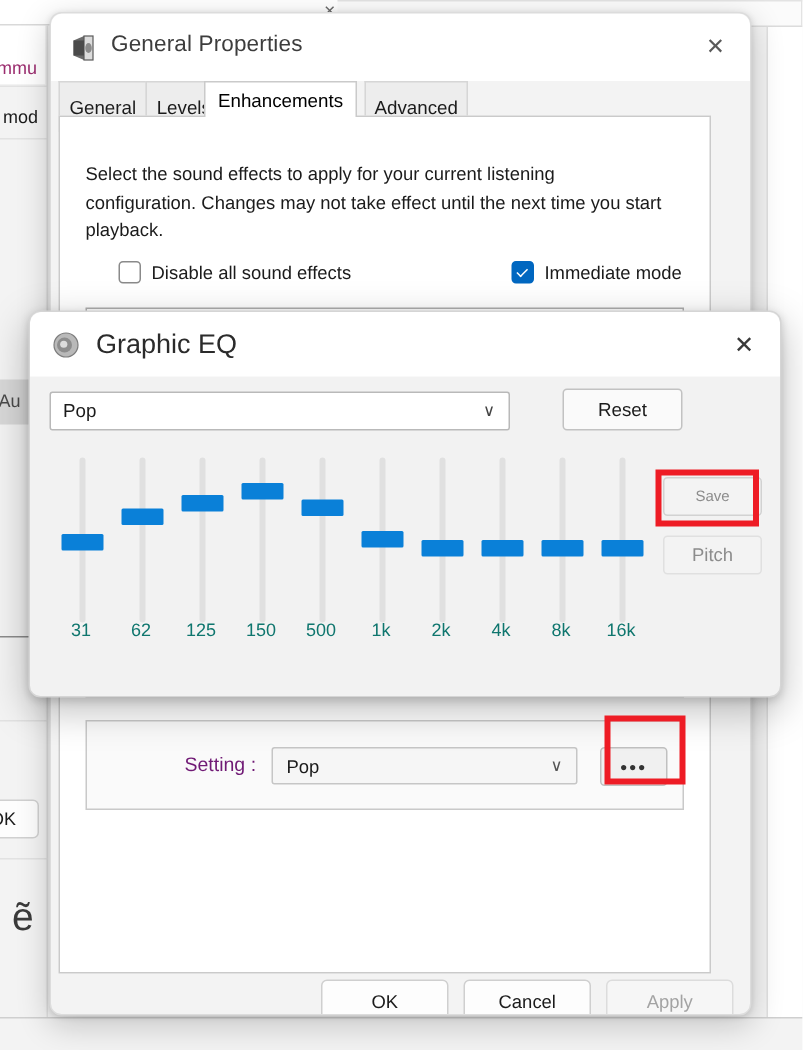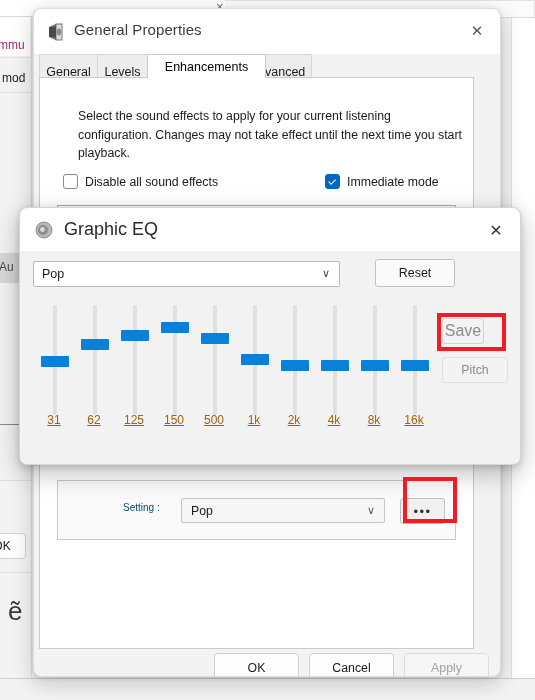--- a/index.html
+++ b/index.html
@@ -82,23 +82,23 @@
     border-color:#cacaca; height:24px;
   }
 
   
   #tabpanel {
     position:absolute; left:5px; top:68px; width:435px; height:572px;
     background:#ffffff; border:1px solid #cacaca;
   }
   #desc-text {
     position:absolute; left:17px; top:29px; width:390px;
-    font-size:12.3px; color:#1b1b1b; line-height:18.5px;margin-left:21px;
-  }
-  .cb-row { position:absolute; display:flex; align-items:center; cursor:pointer; }
+    font-size:12.3px; color:#1b1b1b; line-height:18.5px;
+  }
+  .cb-row { position:absolute; display:flex; align-items:center; cursor:pointer;margin-left:16px; }
   .cb-box {
     width:15px; height:15px; border:1px solid #8a8a8a;
     background:#fff; border-radius:3px; flex:none;
   }
   .cb-box.checked {
     background:#0067c0; border-color:#0067c0;
     display:flex; align-items:center; justify-content:center;
   }
   .cb-box.checked::after {
     content:""; width:6px; height:3px;
@@ -113,21 +113,21 @@
     background:#ffffff; border:1px solid #b0b0b0;
   }
   #effects-item-0 { position:absolute; left:7px; top:5px; display:flex; align-items:center; }
 
   
   #setting-group {
     position:absolute; left:17px; top:402px; width:399px; height:60px;
     border:1px solid #c9c9c9; background:#fafafa;
   }
   #setting-label {
-    position:absolute; left:65px; top:21px; font-size:10px; color:#0c4a6e;
+    position:absolute; left:65px; top:21px; font-size:13px; color:#701a75;
   }
   #setting-combo {
     position:absolute; left:123px; top:17px; width:204px; height:25px;
     background:#f6f6f6; border:1px solid #c6c6c6; border-radius:2px;
     display:flex; align-items:center;
   }
   #setting-combo-value { margin-left:9px; font-size:12.3px; color:#1b1b1b; }
   #setting-combo-chev {
     position:absolute; right:9px; top:5px; color:#555; font-size:11px;
   }
@@ -188,28 +188,28 @@
   .eq-track {
     position:absolute; left:19px; top:97px; width:4px; height:110px;
     background:#e0e0e0; border-radius:2px;
   }
   .eq-thumb {
     position:absolute; left:7px; width:28px; height:11px;
     background:#0a80d8; border-radius:1px; cursor:pointer;
   }
   .eq-freq {
     position:absolute; top:205px; left:0; width:40px;
-    text-align:center; font-size:12px; color:#a16207;text-decoration:underline;
+    text-align:center; font-size:12px; color:#0f766e;
   }
 
   #eq-save-btn {
-    position:absolute; left:441px; top:317px; width:42px; height:26px;
+    position:absolute; left:441px; top:317px; width:66px; height:26px;
     background:#f3f3f3; border:1px solid #d2d2d2; border-radius:3px;
     display:flex; align-items:center; justify-content:center;
-    font-size:16px; color:#8c8c8c; cursor:pointer;
+    font-size:10px; color:#8c8c8c; cursor:pointer;
   }
   #eq-delete-btn {
     position:absolute; left:441px; top:356px; width:66px; height:26px;
     background:#f3f3f3; border:1px solid #e0e0e0; border-radius:3px;
     display:flex; align-items:center; justify-content:center;
     font-size:12.3px; color:#8c8c8c; cursor:default;
   }
 
   
   .annot {
@@ -263,21 +263,21 @@
         <rect x="3" y="5" width="7" height="10" fill="#4a4a4a"></rect>
       </svg>
     </div>
     <div id="props-title">General Properties</div>
     <div id="props-close">✕</div>
   </div>
 
   <div id="tabstrip">
     <div class="tab" style="left:5px;width:59px;">General</div>
     <div class="tab" style="left:63px;width:51px;">Levels</div>
-    <div class="tab active" style="left:113px;width:119px;">Enhancements</div>
+    <div class="tab active" style="left:102px;width:102px;">Enhancements</div>
     <div class="tab" style="left:209px;width:69px;">Advanced</div>
   </div>
 
   <div id="tabpanel">
 
     <div id="desc-text">Select the sound effects to apply for your current listening configuration. Changes may not take effect until the next time you start playback.</div>
 
     <div class="cb-row" style="left:23px;top:96px;">
       <span class="cb-box"></span>
       <span class="cb-label">Disable all sound effects</span>

